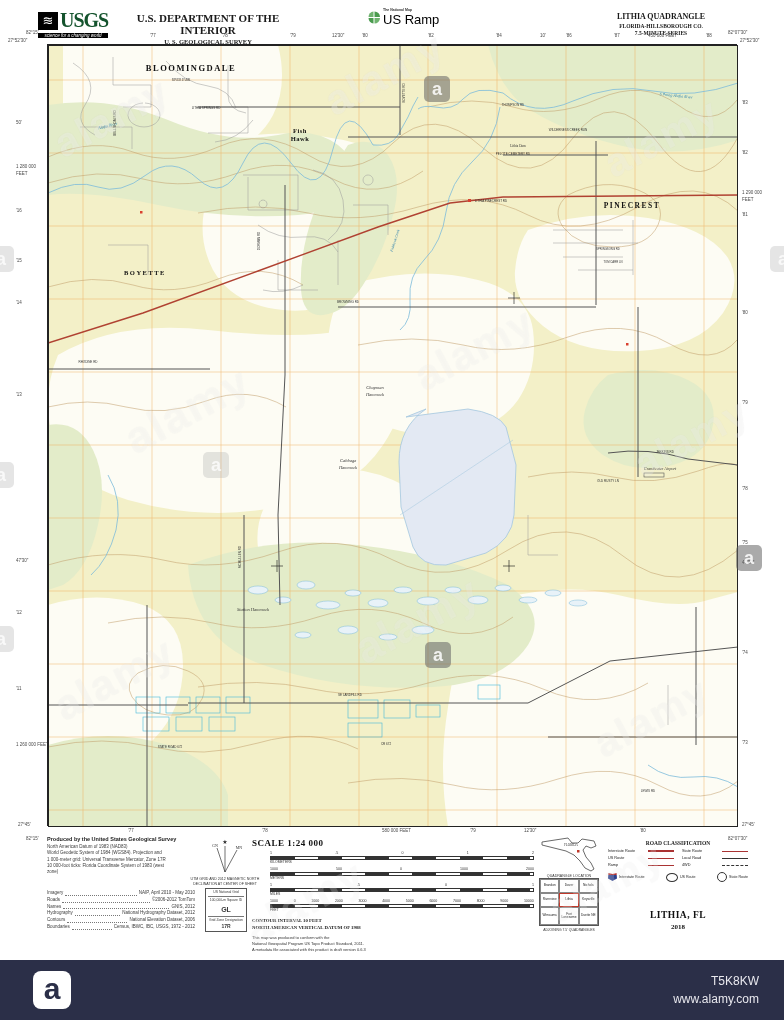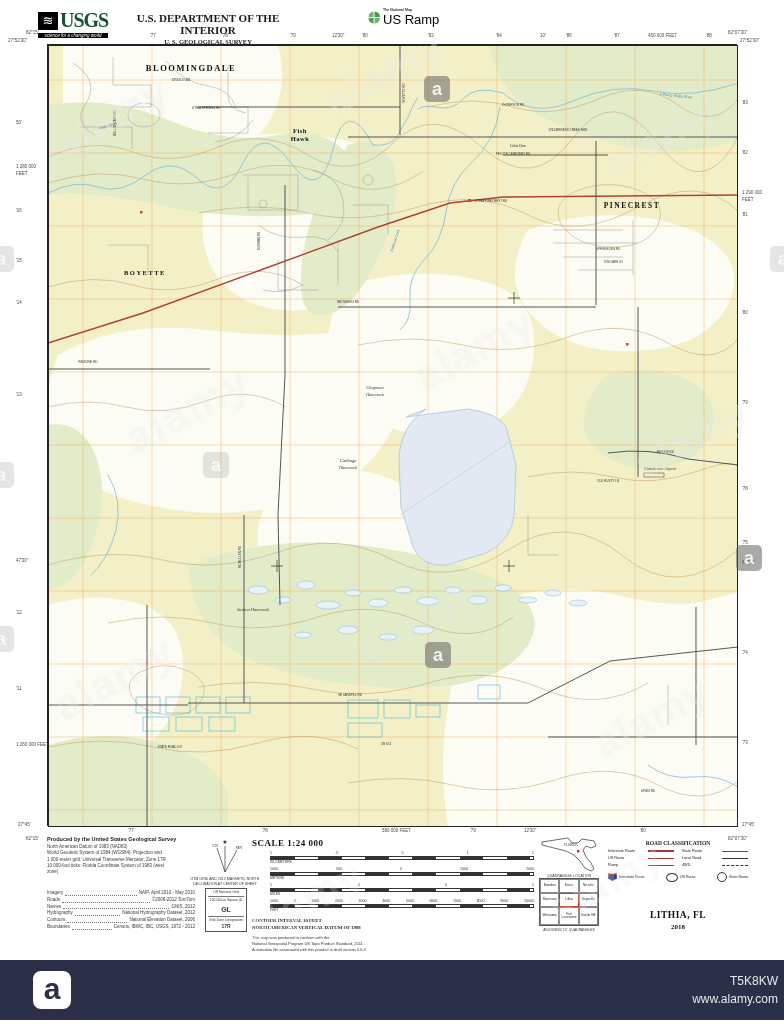--- a/index.html
+++ b/index.html
@@ -97,21 +97,21 @@
           display:flex;align-items:center;justify-content:center;font-size:18px;font-weight:700;}
   .abadge.dark{background:rgba(100,100,100,.55);color:rgba(255,255,255,.85);}
   .abadge.light{background:rgba(170,170,170,.30);color:rgba(255,255,255,.75);}
   
   .bbar{position:absolute;left:0;top:960px;width:784px;height:60px;background:#2b2f48;z-index:10;
         display:flex;align-items:center;}
   .bbar-logo{width:38px;height:38px;background:#fff;border-radius:8px;margin-left:33px;
              display:flex;align-items:center;justify-content:center;
              font-size:30px;font-weight:700;color:#2b2f48;padding-bottom:3px;box-sizing:border-box;}
   .bbar-title{color:#fff;font-size:33px;margin-left:14px;letter-spacing:0;font-weight:400;}
-  .bbar-right{margin-left:auto;margin-right:6px;text-align:right;color:#e8e8ee;}
+  .bbar-right{margin-left:auto;margin-right:25px;text-align:right;color:#e8e8ee;}
   .bbar-right .id{font-size:12px;margin-bottom:4px;}
   .bbar-right .url{font-size:12px;}
 </style>
 </head>
 <body>
 
 <div class="hdr">
   <div class="usgs">
     <div class="usgs-row">
       <div class="usgs-box">≋</div>
@@ -127,20 +127,25 @@
     <svg width="13" height="13" viewBox="0 0 13 13">
       <path d="M6.5,0.5 A5.5,5.5 0 0 1 12,6 L6.5,6 Z" fill="#4a9b4e"></path>
       <path d="M12,7 A5.5,5.5 0 0 1 6.5,12.5 L6.5,7 Z" fill="#6fb36f"></path>
       <path d="M5.5,12.5 A5.5,5.5 0 0 1 0.5,7 L5.5,7 Z" fill="#4a9b4e"></path>
       <path d="M0.5,6 A5.5,5.5 0 0 1 5.5,0.5 L5.5,6 Z" fill="#6fb36f"></path>
     </svg>
     <div class="ustopo-txt">
       <span class="ustopo-small">The National Map</span>
       <span class="ustopo-big">US Ramp</span>
     </div>
+  </div>
+  <div class="quadtitle">
+    <div class="t1">LITHIA QUADRANGLE</div>
+    <div class="t2">FLORIDA-HILLSBOROUGH CO.</div>
+    <div class="t3">7.5-MINUTE SERIES</div>
   </div>
 </div>
 
 <div id="collar">
     <div class="collar-label" style="left: 26px; top: 30px;">82°15'</div>
     <div class="collar-label" style="left: 8px; top: 38px;">27°52'30"</div>
     <div class="collar-label" style="left: 728px; top: 30px;">82°07'30"</div>
     <div class="collar-label" style="left: 740px; top: 38px;">27°52'30"</div>
     <div class="collar-label" style="left: 26px; top: 836px;">82°15'</div>
     <div class="collar-label" style="left: 18px; top: 822px;">27°45'</div>

